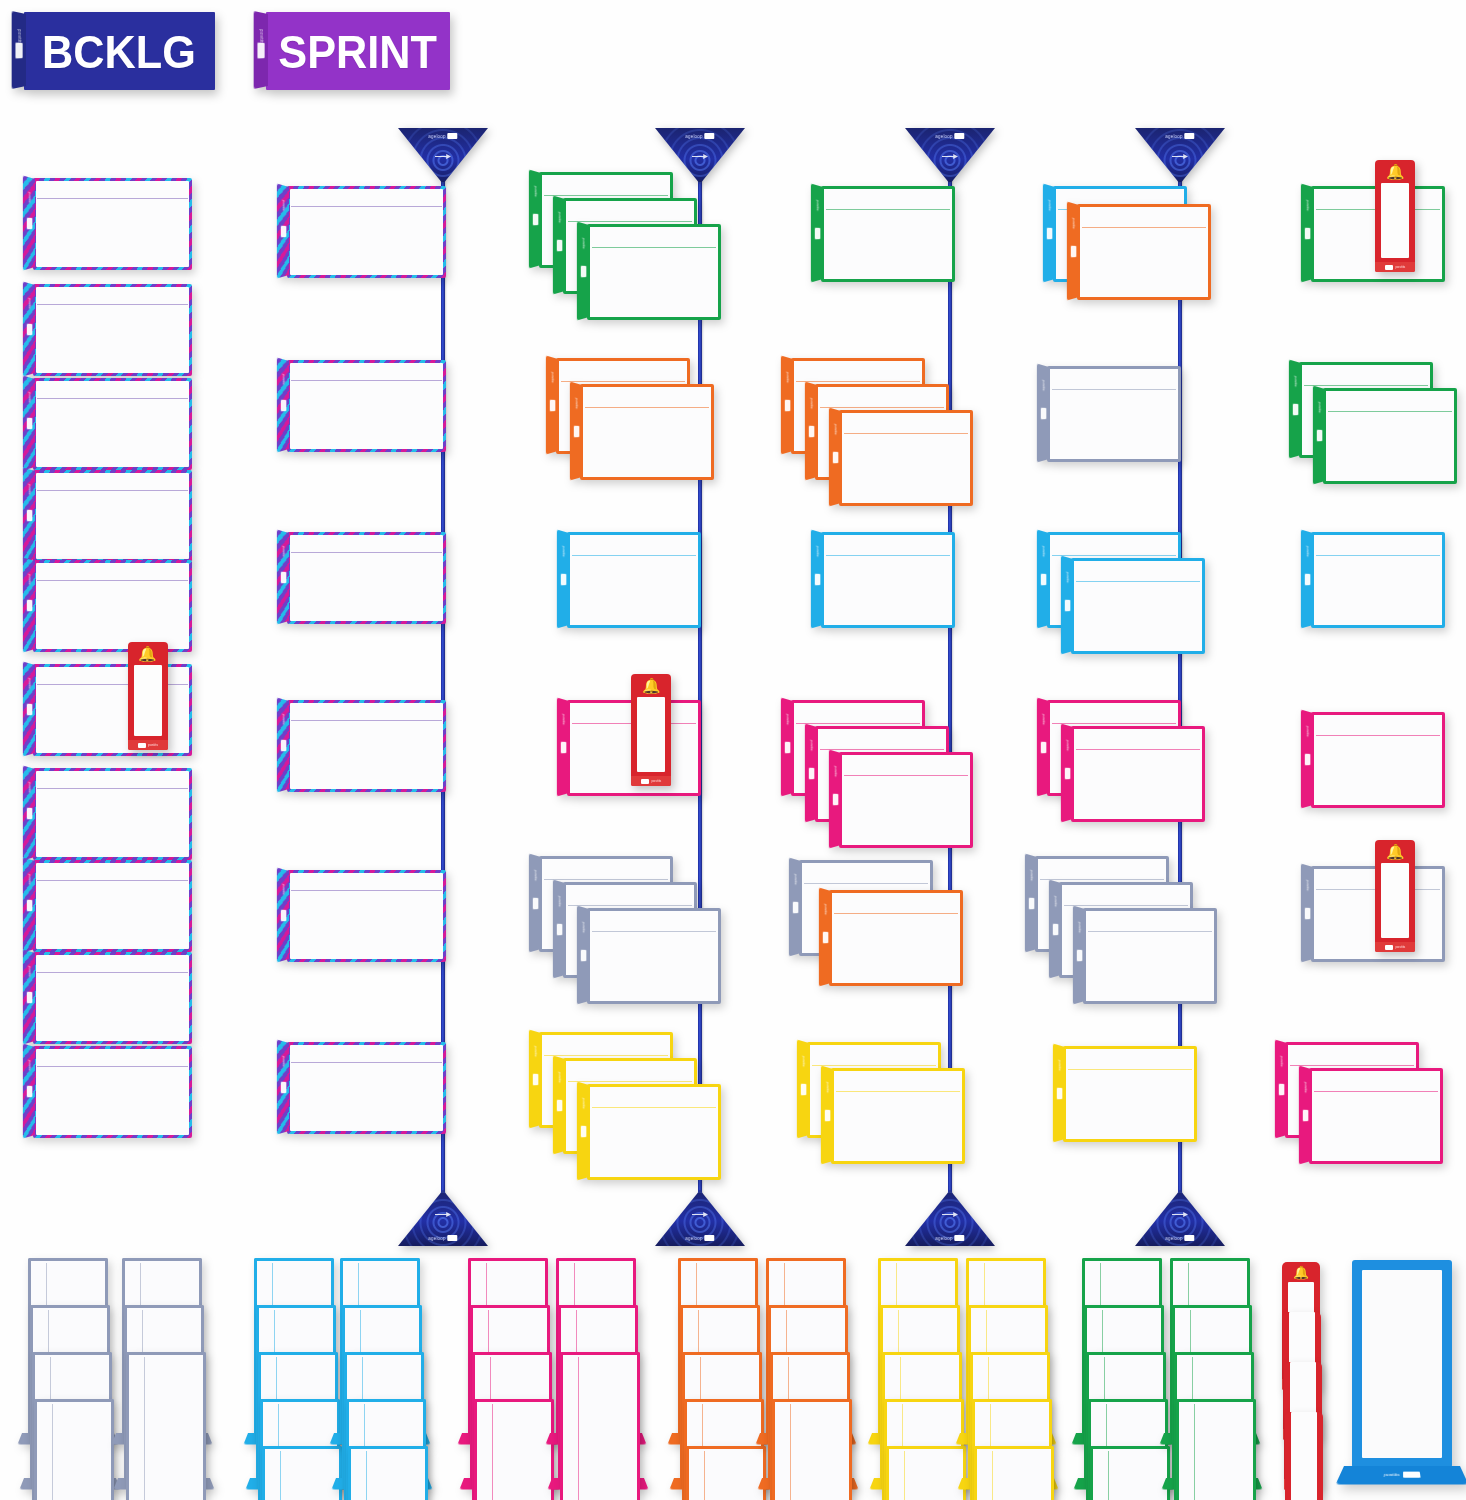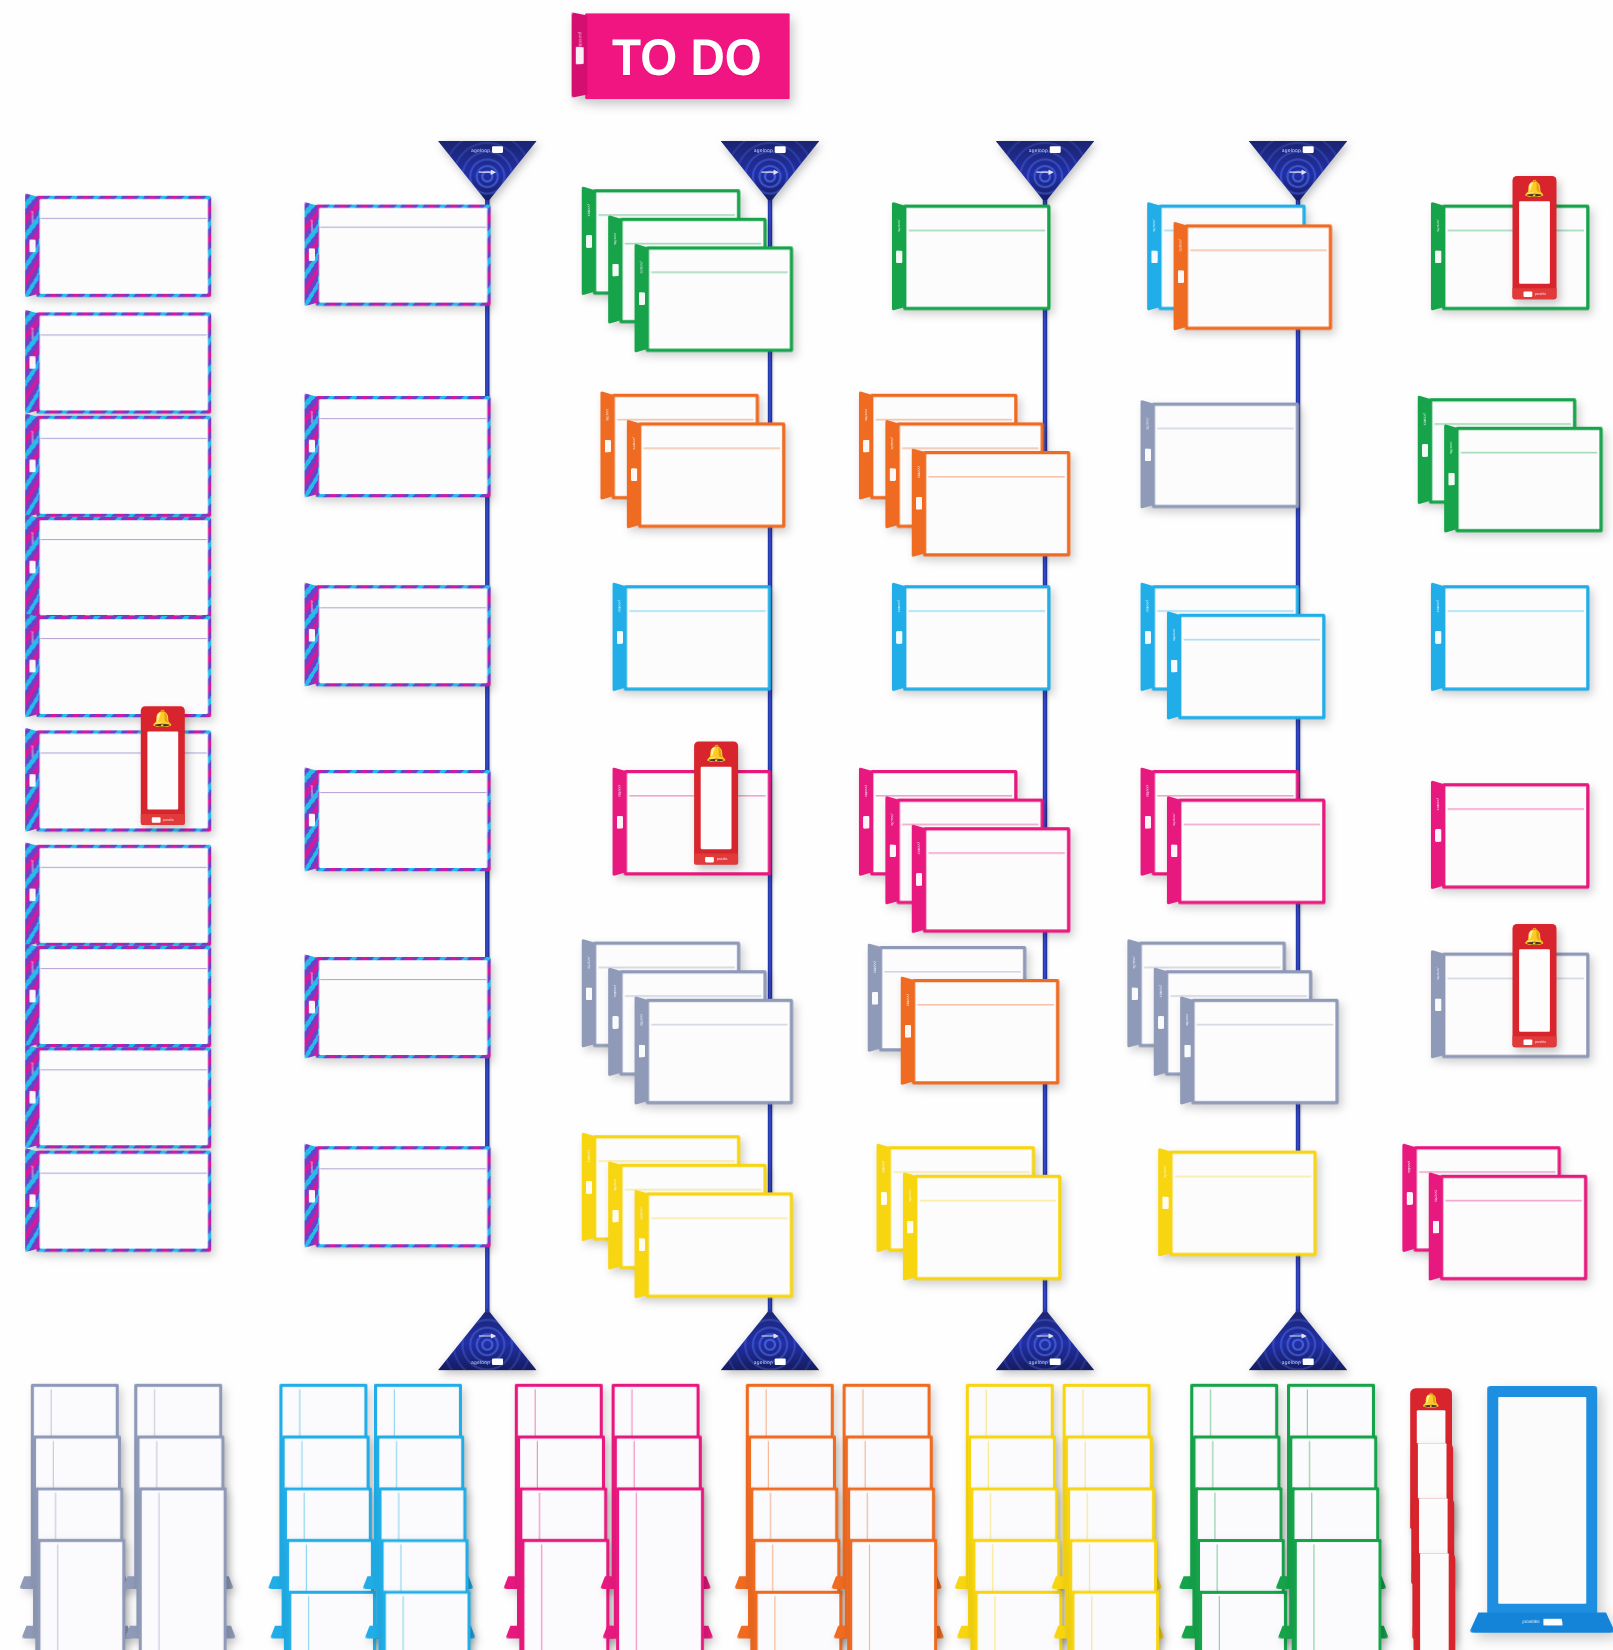--- a/index.html
+++ b/index.html
@@ -270,27 +270,35 @@
   .atag .win { width:26px; flex:1; background:#fcfcfd; border-radius:1px; margin-bottom:3px; }
   .atag .foot { width:100%; height:11px; background:#e8403f; border-radius:0 0 2px 2px;
                 display:flex; align-items:center; justify-content:center; gap:2px; }
   .atag .foot .fb{ width:9px;height:5px;background:#fff;border-radius:1px; }
   .atag .foot .fw{ font-size:3.2px;color:#ffdada; }
 </style>
 </head>
 <body>
 
 <div id="board">
-    <div class="hdr" style="left: 518px; top: 12px; width: 200px;">
-      <div class="hdr-face" style="background: rgb(240, 21, 128);"></div>
-      <div class="hdr-spine" style="background: rgb(212, 15, 111);">
+    <div class="hdr" style="left: 10px; top: 12px; width: 205px;">
+      <div class="hdr-face" style="background: rgb(42, 47, 158);"></div>
+      <div class="hdr-spine" style="background: rgb(35, 42, 134);">
         <div class="spine-word">postits</div>
         <div class="spine-tag"></div>
       </div>
-      <div class="hdr-label">TO DO</div>
+      <div class="hdr-label">BCKLG</div>
+    </div>
+    <div class="hdr" style="left: 252px; top: 12px; width: 198px;">
+      <div class="hdr-face" style="background: rgb(147, 51, 200);"></div>
+      <div class="hdr-spine" style="background: rgb(125, 39, 174);">
+        <div class="spine-word">postits</div>
+        <div class="spine-tag"></div>
+      </div>
+      <div class="hdr-label">SPRINT</div>
     </div>
     <div class="pole" style="left: 398px; top: 128px; height: 1118px;">
       <div class="rod" style="top: 46px; bottom: 46px;"></div>
       <div class="tri " style="top: 0px;">
         <div class="tri-body"></div>
         <div class="tri-tag">
           <span class="tw">ageloop</span>
           <span class="tb"></span>
         </div>
         <div class="tri-arrow"></div>

